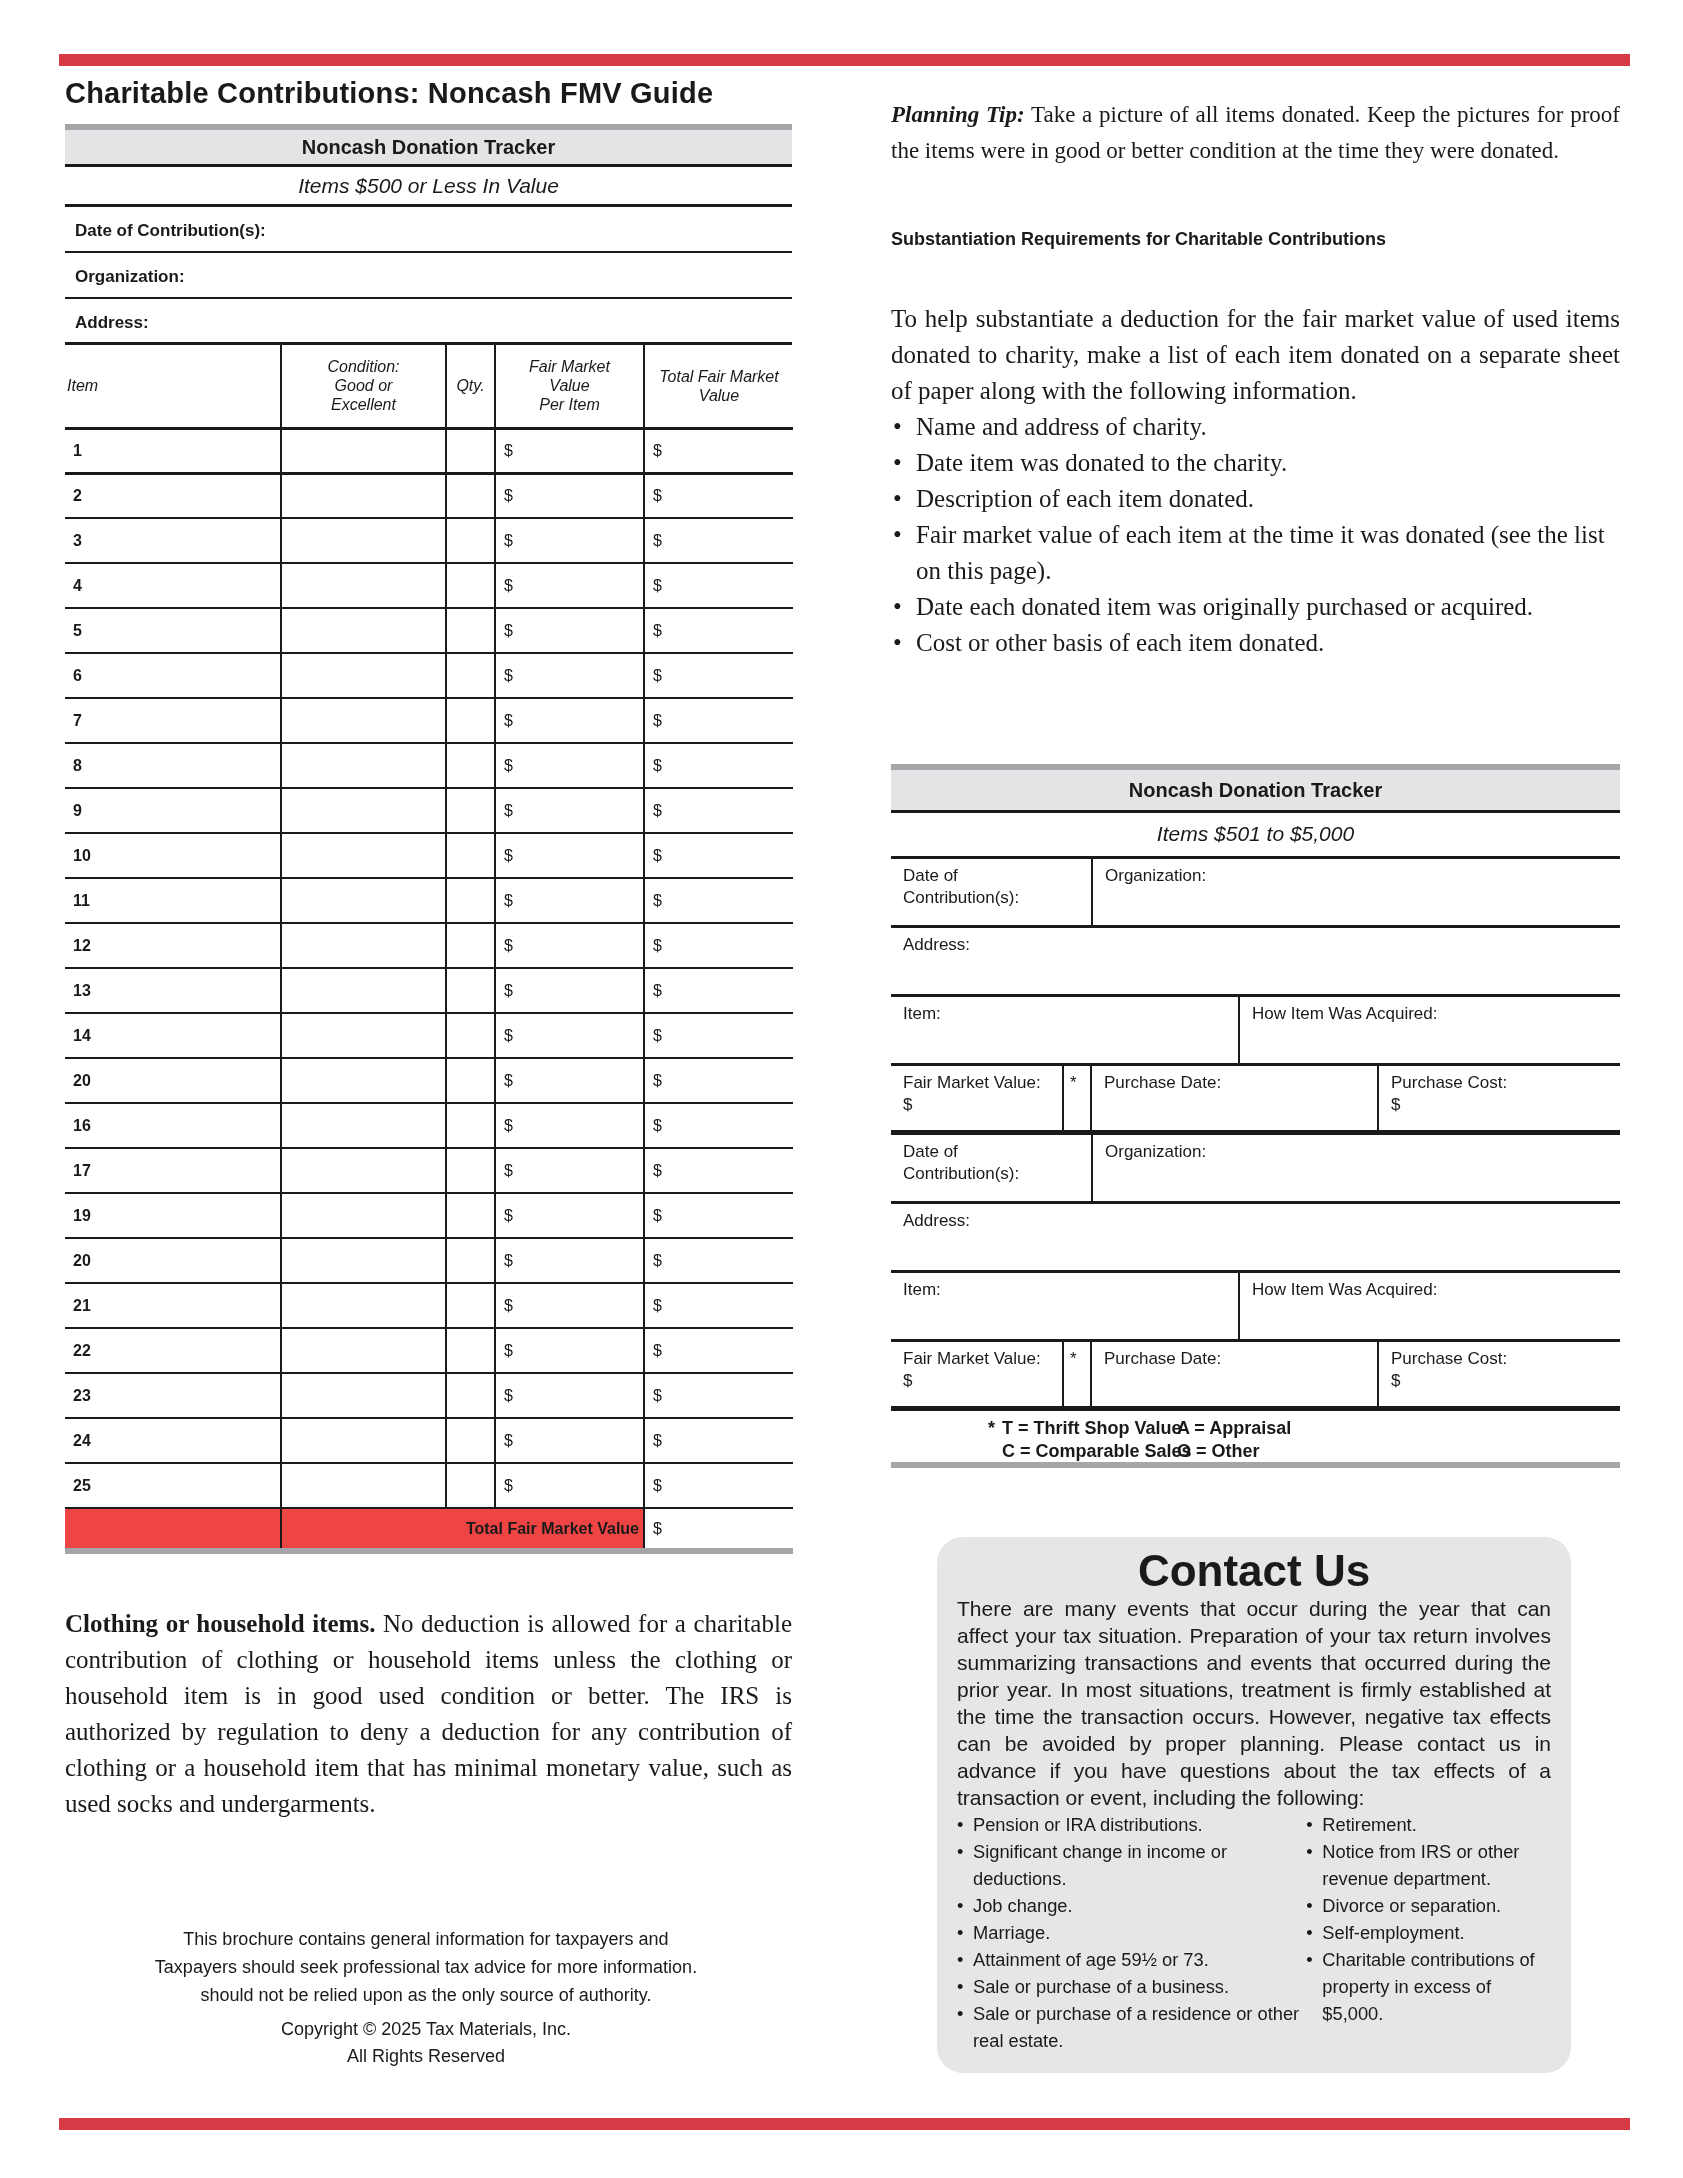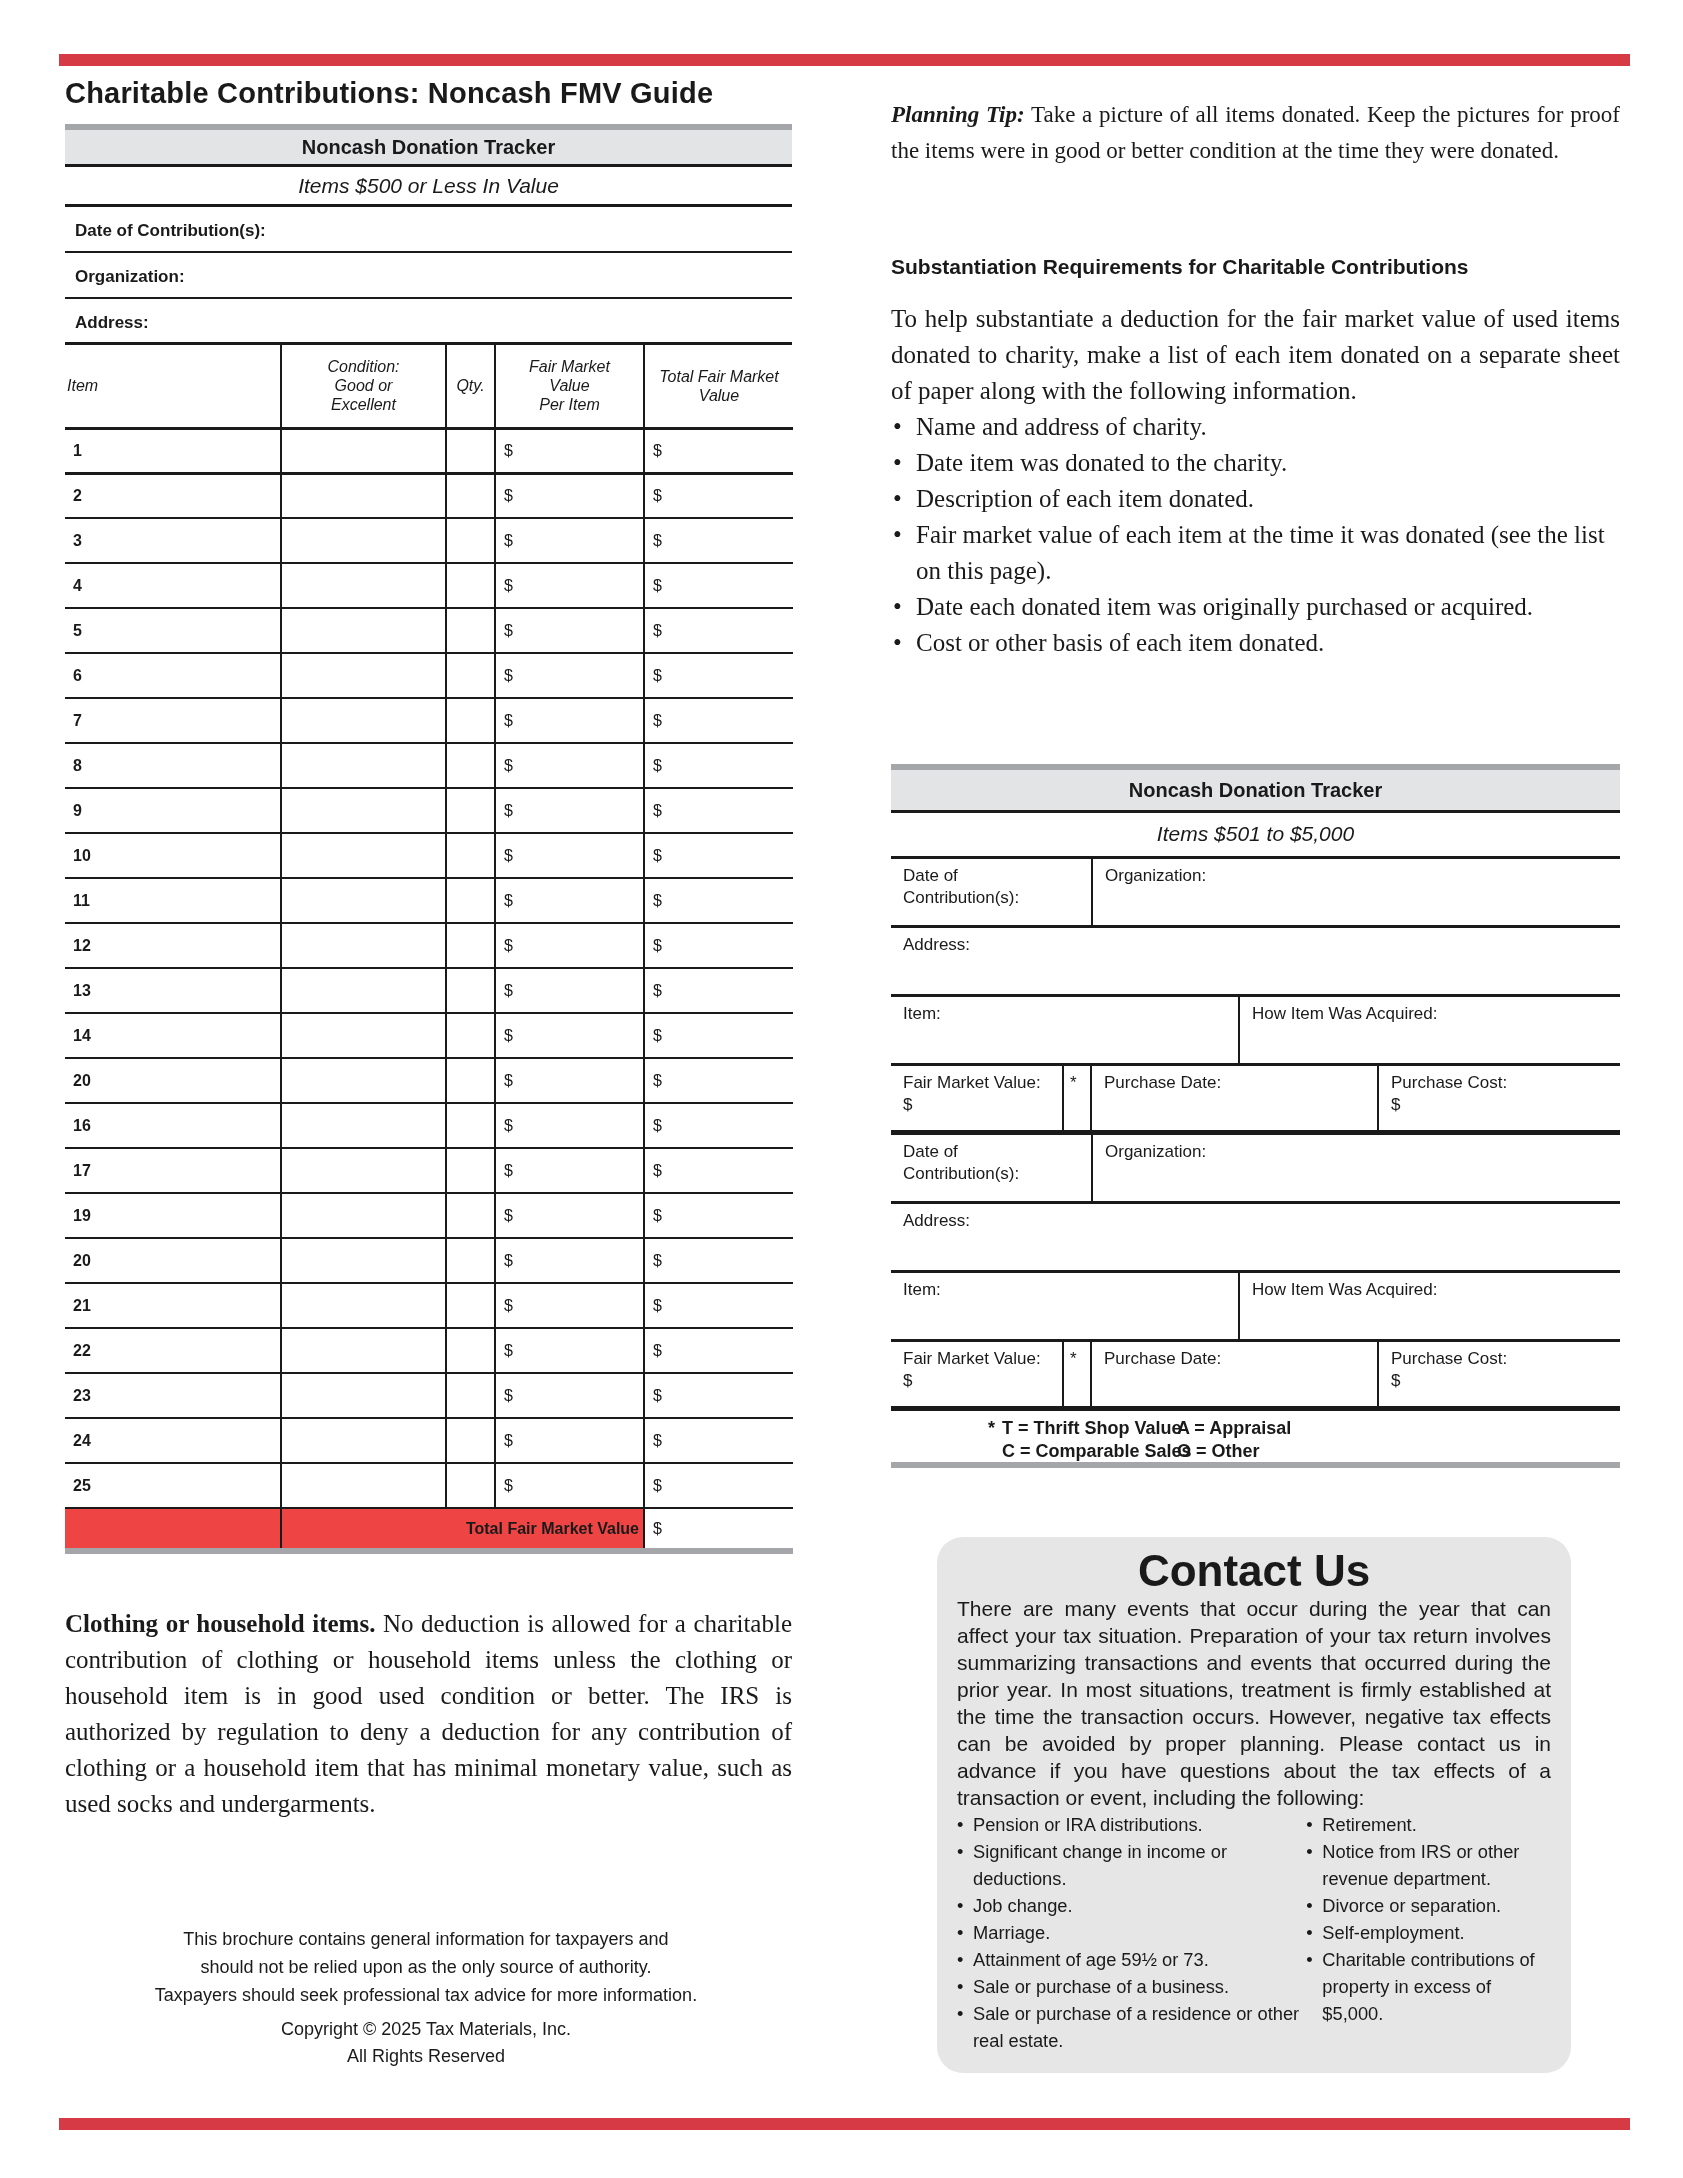--- a/index.html
+++ b/index.html
@@ -31,21 +31,21 @@
 
   .clothing { position: absolute; left: 65px; top: 1606px; width: 727px; font-family: "Liberation Serif", serif; font-size: 25px; line-height: 36px; text-align: justify; }
   .clothing b { font-weight: bold; }
 
   .disclaimer { position: absolute; left: 109px; top: 1925px; width: 634px; text-align: center; font-size: 18px; line-height: 28px; }
   .copyright { position: absolute; left: 109px; top: 2016px; width: 634px; text-align: center; font-size: 18px; line-height: 27px; }
 
   
   .tip { position: absolute; left: 891px; top: 97px; width: 729px; font-family: "Liberation Serif", serif; font-size: 23px; line-height: 36px; text-align: justify; }
   .tip .tip-label { font-weight: bold; font-style: italic; }
-  .subst-title { position: absolute; left: 891px; top: 252px; width: 729px; font-weight: bold; font-size: 21px; line-height: 30px; }
+  .subst-title { position: absolute; left: 891px; top: 224px; width: 729px; font-weight: bold; font-size: 18px; line-height: 30px; }
   .subst-body { position: absolute; left: 891px; top: 301px; width: 729px; font-family: "Liberation Serif", serif; font-size: 25px; line-height: 36px; text-align: justify; }
   .subst-list { list-style: none; }
   .subst-list li { position: relative; padding-left: 25px; text-align: left; }
   .subst-list li::before { content: "\2022"; position: absolute; left: 2px; top: 0; }
 
   .tracker-right { position: absolute; left: 891px; top: 764px; width: 729px; }
   .tr-header { background: #e3e4e6; border-top: 6px solid #a4a6a9; height: 49px; border-bottom: 3px solid #1a1a1a; text-align: center; font-weight: bold; font-size: 20px; line-height: 40px; }
   .tr-sub { height: 46px; border-bottom: 3px solid #1a1a1a; text-align: center; font-style: italic; font-size: 21px; line-height: 42px; }
   .tr-row { display: flex; height: 69px; border-bottom: 3px solid #1a1a1a; font-size: 17px; line-height: 22px; }
   .tr-row.heavy { border-bottom: 5px solid #1a1a1a; }
@@ -286,22 +286,22 @@
         <td class="total-val">$</td>
       </tr>
     </tfoot>
   </table>
 </div>
 
 <p class="clothing"><b>Clothing or household items.</b><span> No deduction is allowed for a charitable contribution of clothing or household items unless the clothing or household item is in good used condition or better. The IRS is authorized by regulation to deny a deduction for any contribution of clothing or a household item that has minimal monetary value, such as used socks and undergarments.</span></p>
 
 <div class="disclaimer">
   <div>This brochure contains general information for taxpayers and</div>
+  <div>Taxpayers should seek professional tax advice for more information.</div>
   <div>should not be relied upon as the only source of authority.</div>
-  <div>Taxpayers should seek professional tax advice for more information.</div>
 </div>
 <div class="copyright">
   <div>Copyright © 2025 Tax Materials, Inc.</div>
   <div>All Rights Reserved</div>
 </div>
 
 <p class="tip"><span class="tip-label">Planning Tip:</span><span> Take a picture of all items donated. Keep the pictures for proof the items were in good or better condition at the time they were donated.</span></p>
 
 <h2 class="subst-title">Substantiation Requirements for Charitable Contributions</h2>
 <div class="subst-body">

